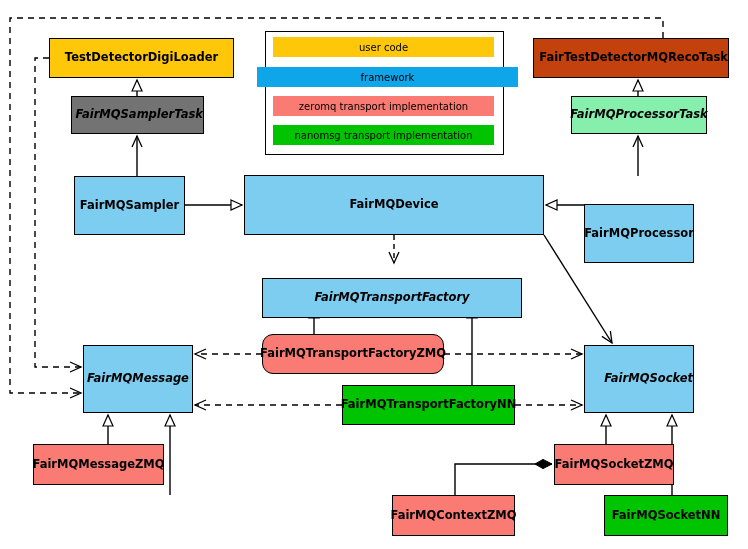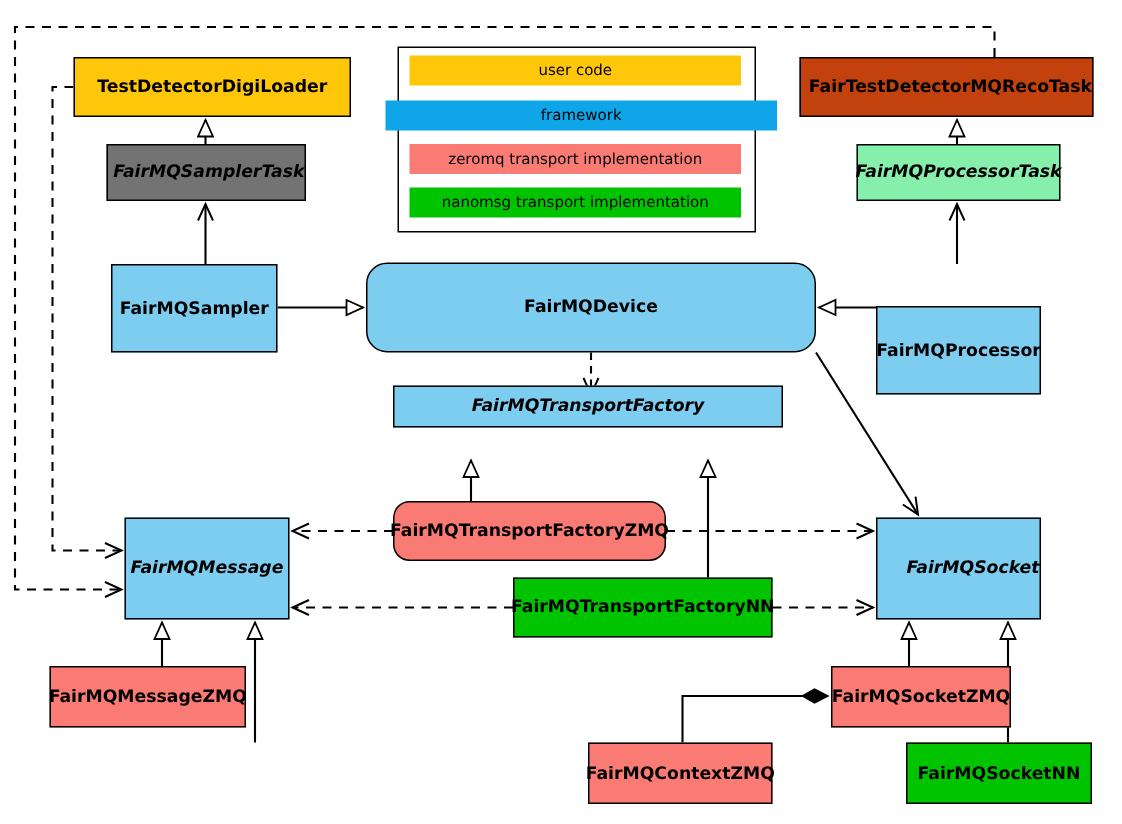--- a/index.html
+++ b/index.html
@@ -105,29 +105,29 @@
     </div>
 
   <div class="node abstract" style="left:571px;top:96px;width:136px;height:38px;background:#86efac;">
     <span>FairMQProcessorTask</span>
     </div>
 
   <div class="node" style="left:74px;top:176px;width:111px;height:59px;background:#7DCDF0;">
     <span>FairMQSampler</span>
     </div>
 
-  <div class="node" style="left:244px;top:175px;width:300px;height:60px;background:#7DCDF0;border-radius:14px;">
+  <div class="node" style="left:244px;top:175px;width:300px;height:60px;background:#7DCDF0;">
     <span>FairMQDevice</span>
     </div>
 
   <div class="node" style="left:584px;top:176px;width:110px;height:59px;background:#7DCDF0;margin-top:28px;">
     <span>FairMQProcessor</span>
     </div>
 
-  <div class="node abstract" style="left:262px;top:257px;width:260px;height:28px;background:#7DCDF0;">
+  <div class="node abstract" style="left:262px;top:278px;width:260px;height:40px;background:#7DCDF0;">
     <span>FairMQTransportFactory</span>
     </div>
 
   <div class="node" style="left:262px;top:334px;width:182px;height:40px;background:#FA7B73;border-radius:11px;">
     <span>FairMQTransportFactoryZMQ</span>
     </div>
 
   <div class="node" style="left:342px;top:385px;width:173px;height:40px;background:#00C400;">
     <span>FairMQTransportFactoryNN</span>
     </div>

